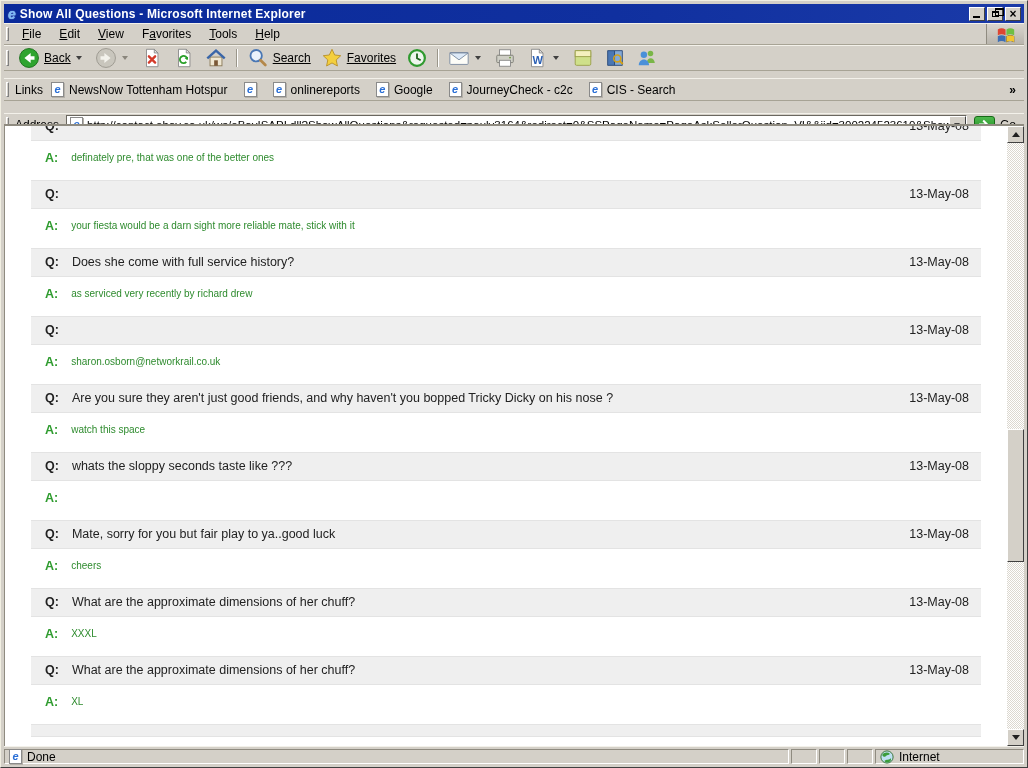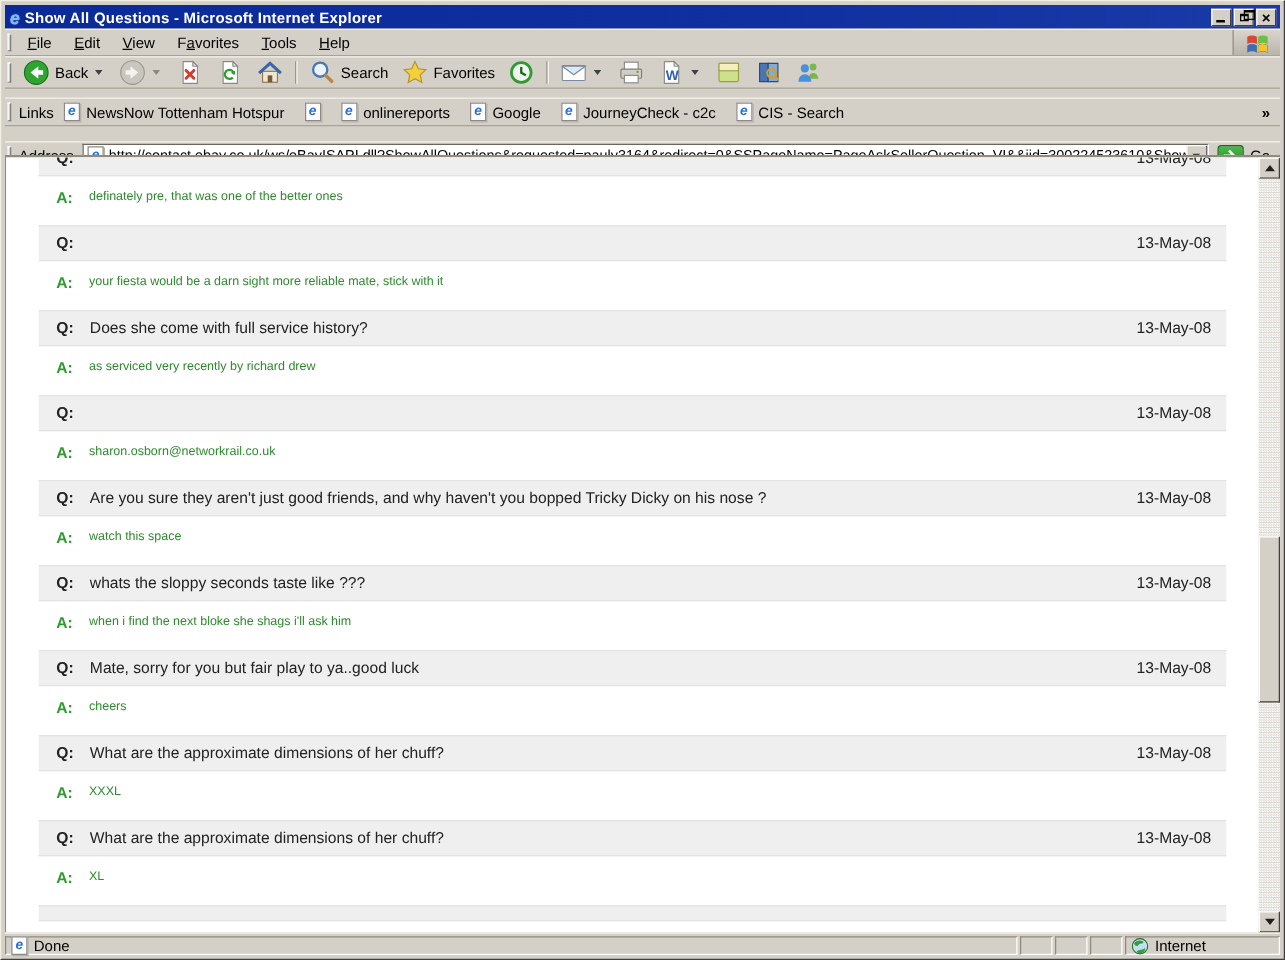--- a/index.html
+++ b/index.html
@@ -39,21 +39,21 @@
   
   .menubar { top:22px; height:22px; }
   .menu-items { display:flex; height:100%; align-items:center; }
   .menu-item { padding:2px 9px; font-size:12px; color:#000; cursor:default; }
   .acc { text-decoration:underline; }
   .throbber { margin-left:auto; width:38px; height:100%;
               border-left:1px solid #8f8b80; background:linear-gradient(#d9d5cd,#b9b5ad);
               display:flex; align-items:center; justify-content:center; }
 
   
-  .toolbar { top:44px; height:26px; }
+  .toolbar { top:44px; height:26px;text-decoration:underline; }
   .tool-btn { display:flex; align-items:center; gap:4px; padding:2px 4px; border:1px solid transparent; }
   .tool-label { font-size:12px; color:#000; }
   .dd { width:0; height:0; border-left:3px solid transparent; border-right:3px solid transparent; border-top:4px solid #404040; margin:0 3px 0 1px; }
   .dd.disabled { border-top-color:#8a867c; }
   .icon22 { width:22px; height:22px; display:block; }
 
   
   .linksbar { top:77px; height:23px; }
   .links-label { font-size:12px; color:#000; margin:0 8px 0 2px; }
   .links-items { display:flex; align-items:center; gap:16px; }
@@ -114,21 +114,21 @@
               border-right:1px solid #404040; border-bottom:1px solid #404040; }
 
   
   .statusbar { position:absolute; left:3px; right:3px; bottom:3px; height:18px; background:#d4d0c8;
                border-top:1px solid #f3f1ea; display:flex; align-items:stretch; gap:2px; padding-top:2px; }
   .pane { border-top:1px solid #8f8b80; border-left:1px solid #8f8b80;
           border-bottom:1px solid #fff; border-right:1px solid #fff;
           display:flex; align-items:center; font-size:12px; color:#000; padding:0 4px; gap:5px; }
   .pane-main { flex:1; }
   .pane-sm { width:26px; }
-  .pane-zone { width:124px; }
+  .pane-zone { width:149px; }
 </style>
 </head>
 <body>
 
 <div id="window">
 
   <div class="titlebar">
     <span class="title-ie">e</span>
     <span class="title-text">Show All Questions - Microsoft Internet Explorer</span>
     <span class="title-btns">
@@ -419,21 +419,20 @@
   </div>
 
   <div class="q-row">
     <span class="q-label">Q:</span>
     <span class="q-text">whats the sloppy seconds taste like ???</span>
     <span class="q-date">13-May-08</span>
   </div>
 
   <div class="a-row">
     <span class="a-label">A:</span>
-    <span class="a-text">when i find the next bloke she shags i'll ask him</span>
   </div>
 
   <div class="q-row">
     <span class="q-label">Q:</span>
     <span class="q-text">Mate, sorry for you but fair play to ya..good luck</span>
     <span class="q-date">13-May-08</span>
   </div>
 
   <div class="a-row">
     <span class="a-label">A:</span>

